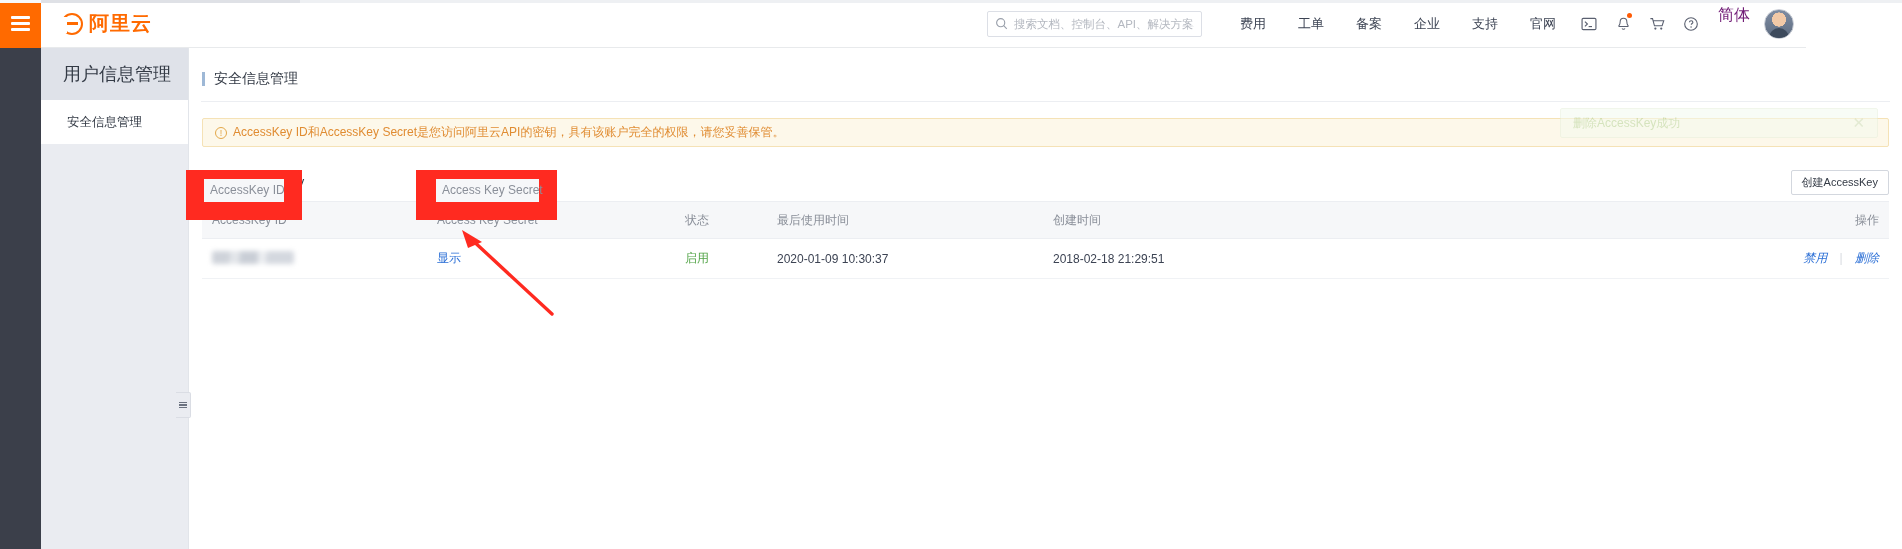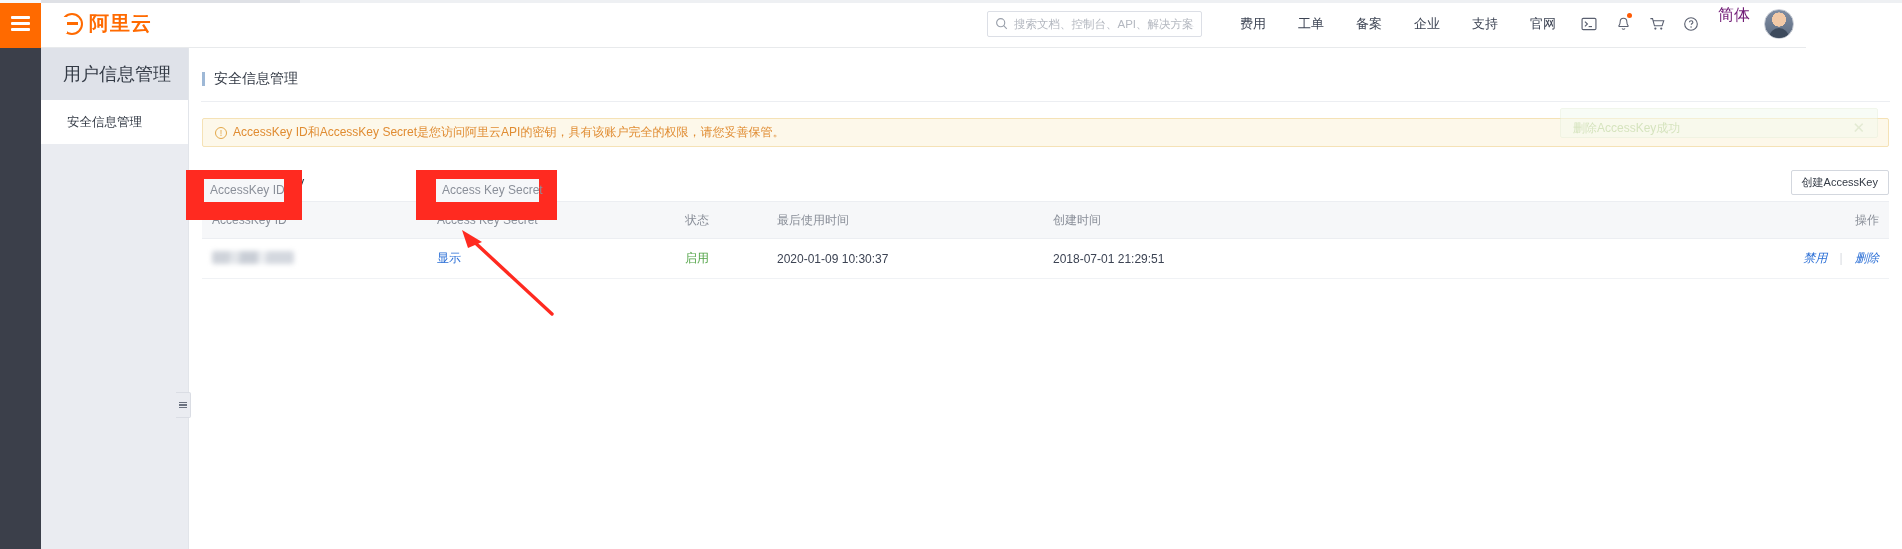--- a/index.html
+++ b/index.html
@@ -130,21 +130,21 @@
   }
   .alert .ai {
     width: 12px; height: 12px; border: 1px solid #e3a84a; border-radius: 50%;
     color: #e3a84a; font-size: 9px; line-height: 10px; text-align: center;
     margin-right: 6px; flex: none;
   }
 
   .toast {
     position: absolute; right: 24px; top: 108px; width: 318px; height: 30px;
     background: #f4faef; border: 1px solid #e6f0dc; border-radius: 2px;
-    display: flex; align-items: flex-end; padding: 0 12px;
+    display: flex; align-items: center; padding: 0 12px;
     font-size: 12px; color: #b6d49a; opacity: .55; z-index: 6;
   }
   .toast .tclose { margin-left: auto; font-size: 15px; color: #cfe0c0; cursor: pointer; }
 
   .panel { margin: 16px 13px 0 13px; }
   .panel-head {
     display: flex; align-items: center; height: 38px; position: relative;
   }
   .panel-head .bar { width: 3px; height: 13px; background: #9eb8d6; margin-right: 9px; flex: none; }
   .panel-head .ptitle { font-size: 13px; color: #333a45; }
@@ -335,21 +335,21 @@
             <td class="c1">
               <span class="blurred-id"></span>
             </td>
             <td class="c2">
               <span class="lnk-show">显示</span>
             </td>
             <td class="c3">
               <span class="status-on">启用</span>
             </td>
             <td class="c4">2020-01-09 10:30:37</td>
-            <td class="c5">2018-07-01 21:29:51</td>
+            <td class="c5">2018-02-18 21:29:51</td>
             <td class="c6">
               <span class="lnk">禁用</span>
               <span class="sep">|</span>
               <span class="lnk">删除</span>
             </td>
           </tr>
         </tbody>
       </table>
     </div>
   </div>

